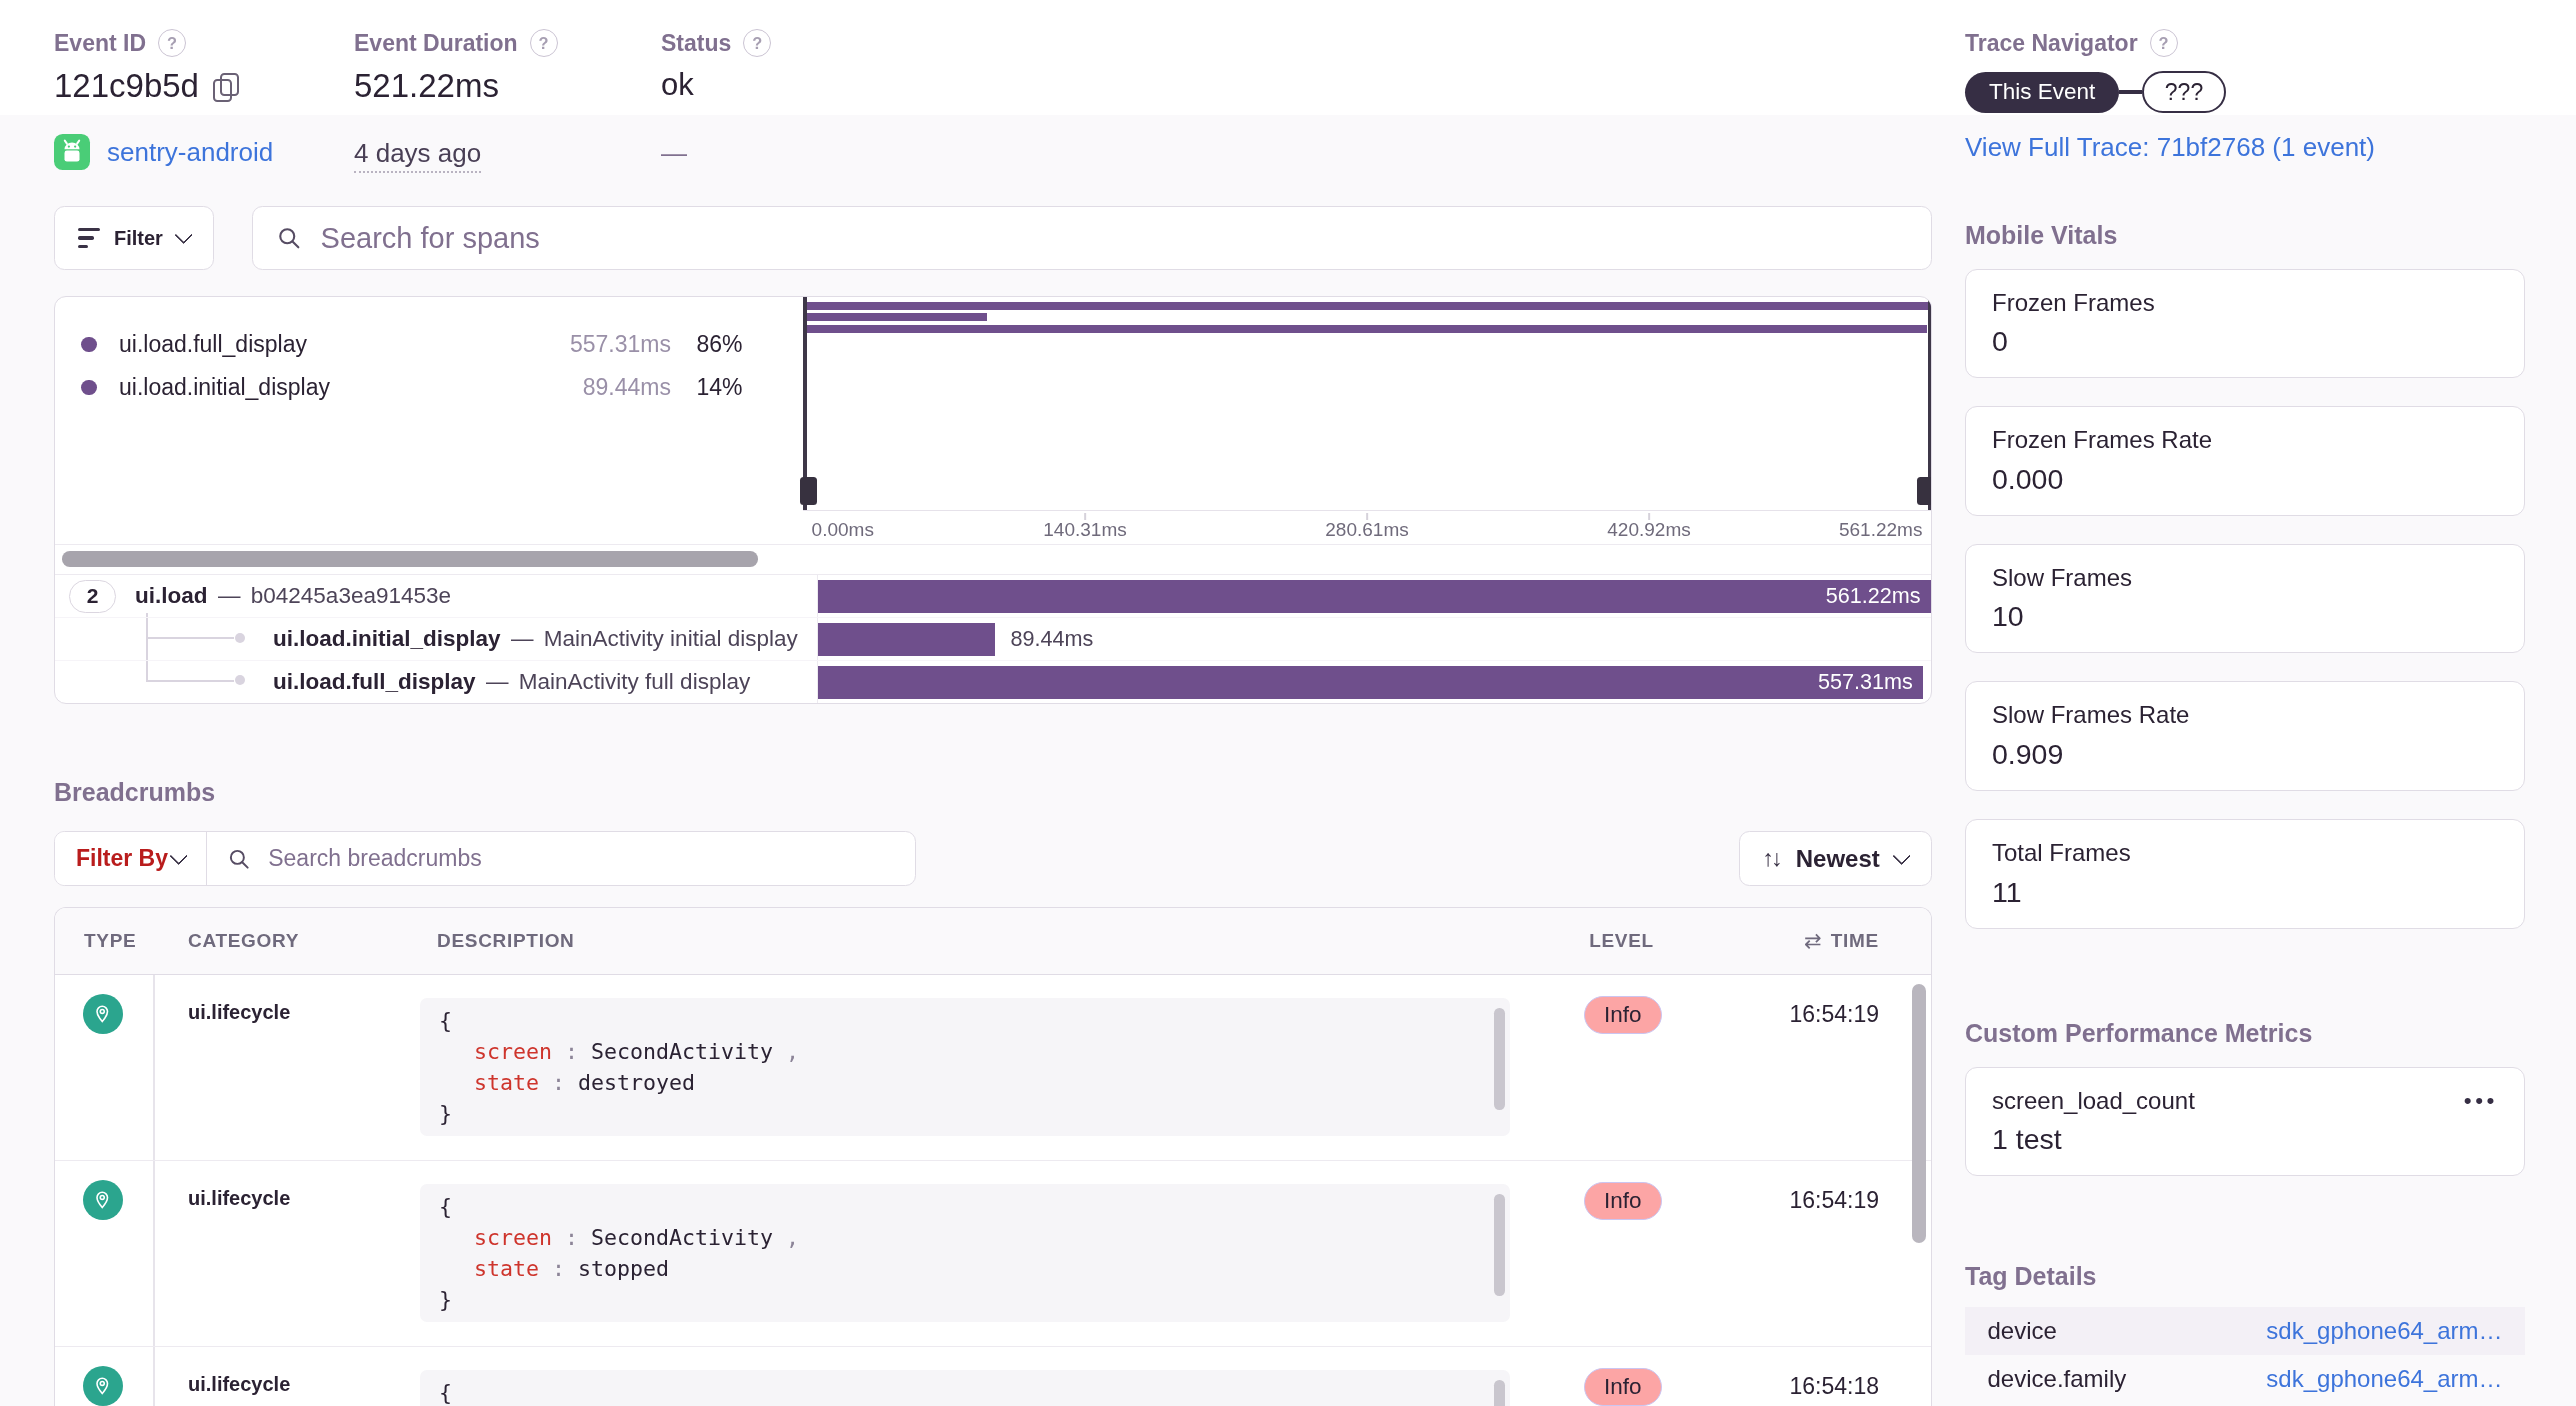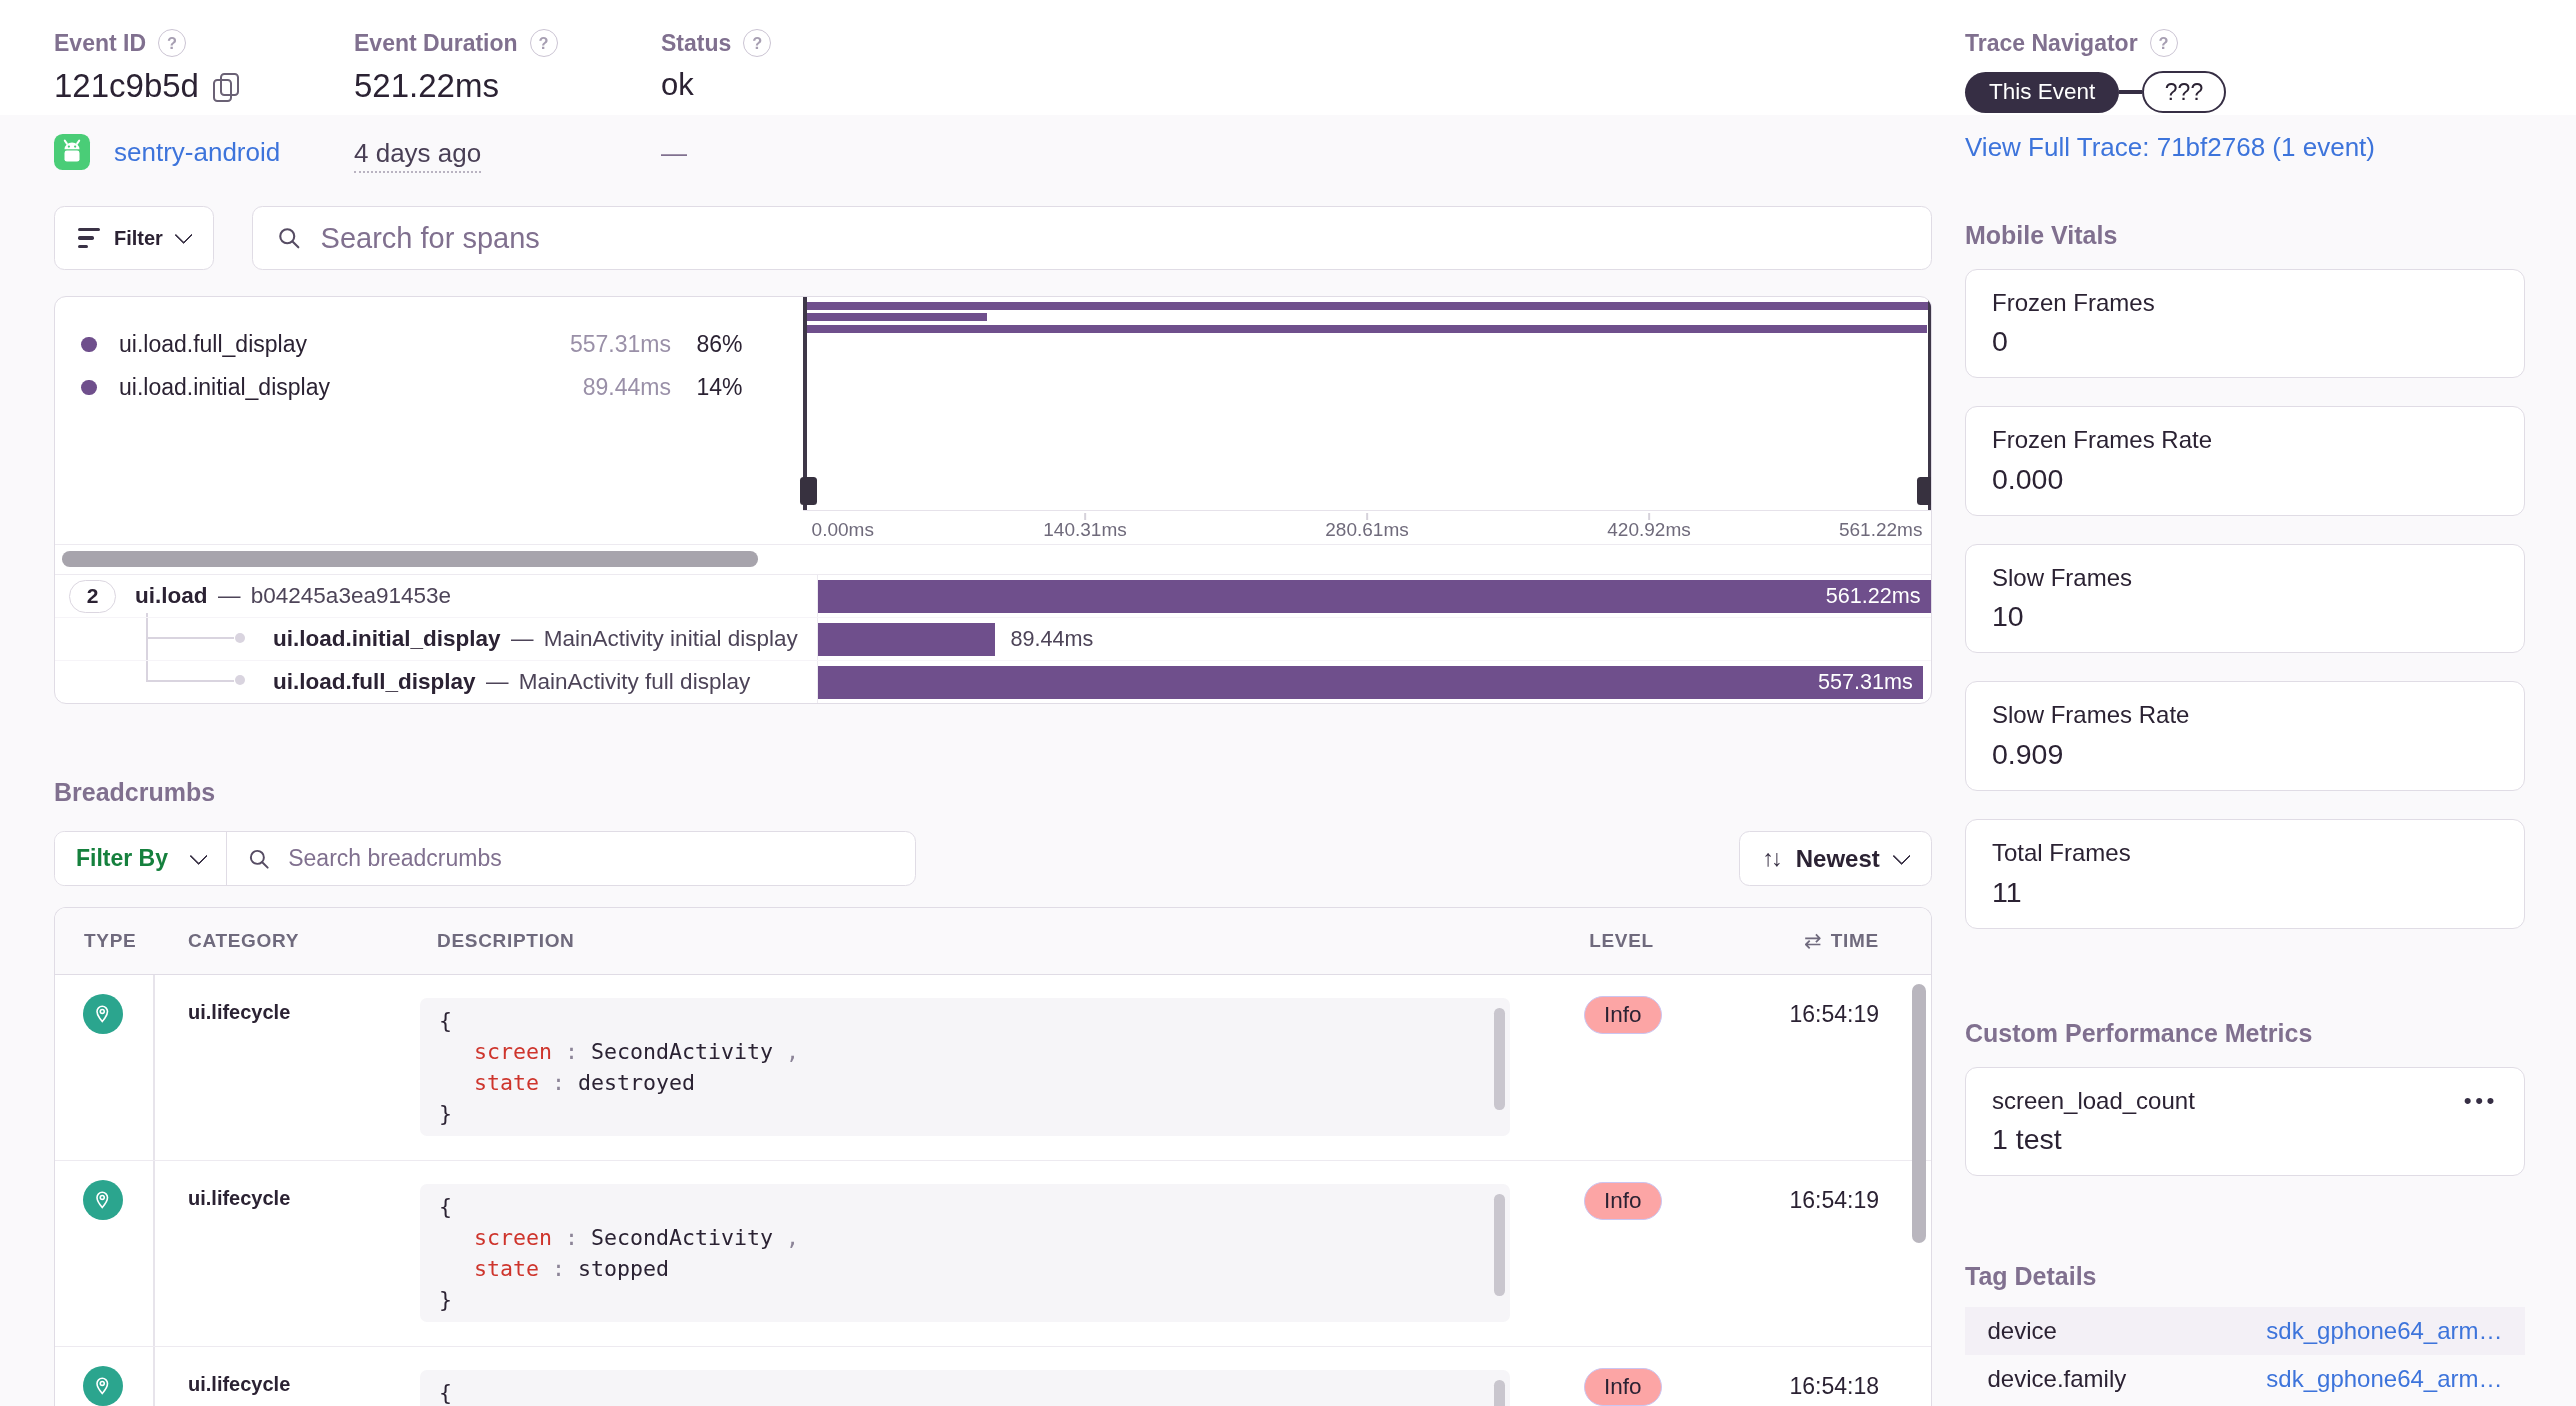--- a/index.html
+++ b/index.html
@@ -21,21 +21,21 @@
   .trace-lbl{position:absolute;left:1965px;top:29px;}
   .pills{position:absolute;left:1965px;top:71px;display:flex;align-items:center;}
   .pill-dark{height:41px;padding:0 24px;border-radius:21px;background:#362E44;color:#fff;
              font-size:22.5px;display:flex;align-items:center;}
   .pill-join{width:22.5px;height:3.5px;background:#362E44;}
   .pill-outline{height:38px;padding:0 21px;border-radius:21px;background:#fff;border:2.6px solid #362E44;
                 color:#2B2233;font-size:23px;display:flex;align-items:center;}
 
   
   .subrow{position:absolute;left:0;top:115px;width:2576px;height:82px;}
-  .proj{position:absolute;left:54px;top:19px;display:flex;align-items:center;gap:24px;
+  .proj{position:absolute;left:54px;top:19px;display:flex;align-items:center;gap:17px;
         font-size:26px;color:#3D74DB;text-decoration:none;}
   .android{width:36px;height:36px;border-radius:8.6px;background:#4ACD77;display:flex;
            align-items:center;justify-content:center;}
   .age{position:absolute;left:354px;top:22.5px;font-size:26px;color:#493F55;
        border-bottom:2.6px dotted #B9B3C1;padding-bottom:2.6px;}
   .subdash{position:absolute;left:661px;top:22.5px;font-size:26px;color:#80708F;}
   .viewtrace{position:absolute;left:1965px;top:17.3px;font-size:26px;color:#3D74DB;text-decoration:none;}
 
   
   .main{position:absolute;left:54px;top:206px;width:1878px;}
@@ -93,22 +93,22 @@
   .tr-bars{flex:1;position:relative;border-left:1.7px solid #EDEAF0;display:flex;align-items:center;}
   .bar{height:33px;background:#6F4F8C;position:relative;flex:none;}
   .bar-lab-in{position:absolute;right:10.4px;top:50%;transform:translateY(-50%);color:#fff;font-size:21.6px;}
   .bar-lab-out{margin-left:15.5px;font-size:21.6px;color:#4D4458;}
 
   
   .sec-title{font-size:25px;font-weight:700;color:#80708F;}
   .bc-title{margin-top:74px;}
   .bc-controls{display:flex;margin-top:24px;height:55px;}
   .input-group{display:flex;width:860px;border:1.7px solid #E0DCE5;border-radius:10.4px;background:#fff;overflow:hidden;}
-  .fb-btn{display:flex;align-items:center;gap:24px;padding:0 21px;border:none;background:#fff;
-          border-right:1.7px solid #E0DCE5;font-size:23px;font-weight:700;color:#15803d;font-family:inherit;cursor:pointer;}
+  .fb-btn{display:flex;align-items:center;gap:4px;padding:0 21px;border:none;background:#fff;
+          border-right:1.7px solid #E0DCE5;font-size:23px;font-weight:700;color:#b91c1c;font-family:inherit;cursor:pointer;}
   .bc-search{flex:1;display:flex;align-items:center;gap:14px;padding:0 19px;}
   .bc-search input{flex:1;border:none;outline:none;font-family:inherit;font-size:23px;color:#2B2233;background:transparent;}
   .bc-search input::placeholder{color:#80708F;}
   .newest-btn{margin-left:auto;gap:15.5px;font-size:24px;}
   .updown{font-size:23px;color:#3A3246;letter-spacing:-2.6px;font-weight:400;}
 
   .bc-table{margin-top:21px;height:500px;border:1.7px solid #E0DCE5;border-bottom:none;border-radius:12px 12px 0 0;
             background:#fff;overflow:hidden;position:relative;box-sizing:border-box;}
   .bc-head{display:grid;grid-template-columns:95px 249px 1185px 164px 1fr;height:67px;background:#FAF9FB;
            border-bottom:1.7px solid #E0DCE5;align-items:center;font-size:19px;font-weight:700;color:#6F6A7D;

